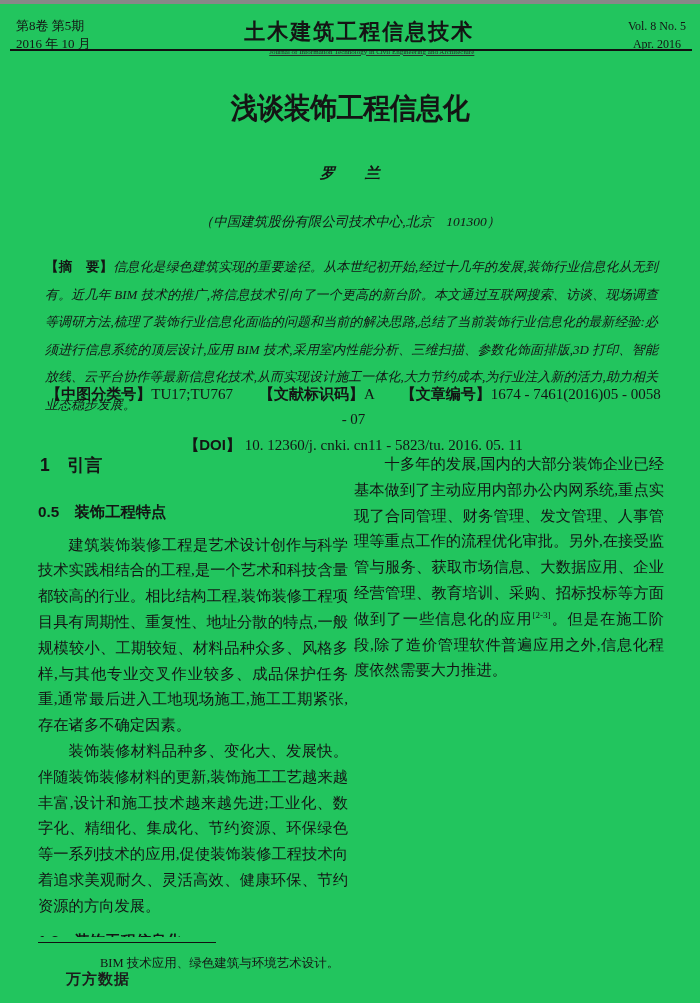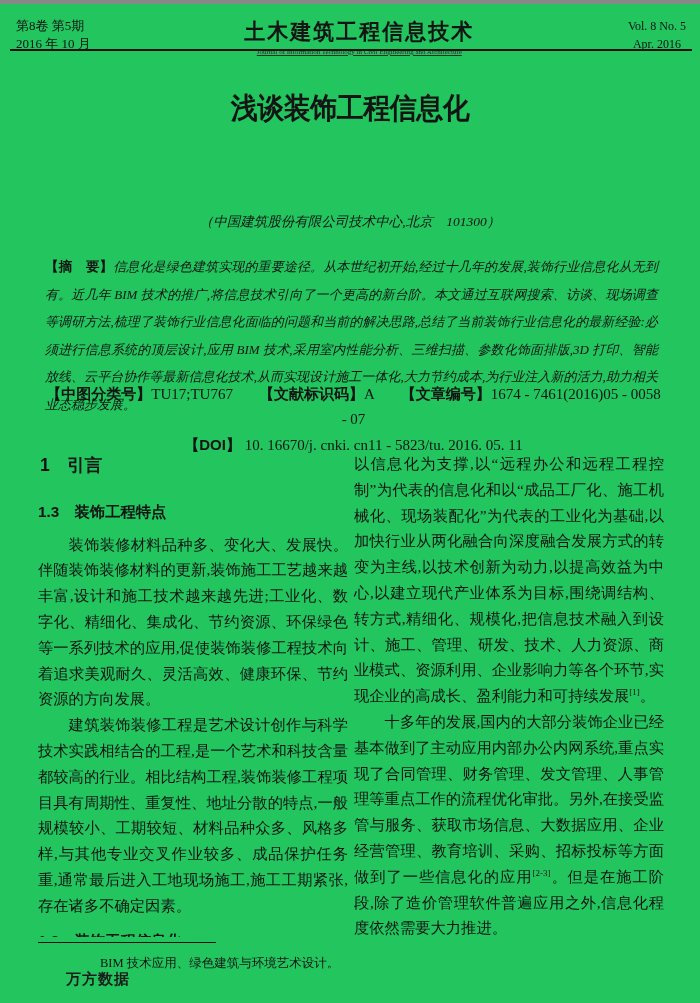--- a/index.html
+++ b/index.html
@@ -17,21 +17,21 @@
   
   .jheader {
     position: absolute;
     top: 13px; left: 16px; right: 14px;
     display: flex;
     justify-content: space-between;
     align-items: flex-start;
   }
   .jh-left { text-align: left; font-size: 13px; line-height: 18px; white-space: nowrap; }
   .jh-right { text-align: center; font-size: 12px; line-height: 18px; white-space: nowrap; }
-  .jh-center { text-align: center; margin-top: 1px; }
+  .jh-center { text-align: right; margin-top: 1px; }
   .jh-title-cn {
     font-family: "Liberation Sans", sans-serif;
     font-weight: 900;
     font-size: 21px;
     letter-spacing: 2px;
     transform: scaleY(1.05);
     white-space: nowrap;
   }
   .jh-title-en {
     font-size: 7px;
@@ -180,41 +180,41 @@
       <div class="jh-title-en">Journal of Information Technology in Civil Engineering and Architecture</div>
     </div>
     <div class="jh-right">
       <div>Vol. 8   No. 5</div>
       <div>Apr. 2016</div>
     </div>
   </div>
   <div class="header-rule"></div>
 
   <div class="art-title">浅谈装饰工程信息化</div>
+  <div class="author">罗　　兰</div>
   <div class="affiliation">（中国建筑股份有限公司技术中心,北京　101300）</div>
 
   <div class="abstract-block">
     <div><span class="label">【摘　要】</span><span class="abstract-text">信息化是绿色建筑实现的重要途径。从本世纪初开始,经过十几年的发展,装饰行业信息化从无到有。近几年 BIM 技术的推广,将信息技术引向了一个更高的新台阶。本文通过互联网搜索、访谈、现场调查等调研方法,梳理了装饰行业信息化面临的问题和当前的解决思路,总结了当前装饰行业信息化的最新经验:必须进行信息系统的顶层设计,应用 BIM 技术,采用室内性能分析、三维扫描、参数化饰面排版,3D 打印、智能放线、云平台协作等最新信息化技术,从而实现设计施工一体化,大力节约成本,为行业注入新的活力,助力相关业态稳步发展。</span></div>
   </div>
 
   <div class="meta">
     <div><span class="label">【中图分类号】</span><span>TU17;TU767</span><span class="gap"></span><span class="label">【文献标识码】</span><span>A</span><span class="gap"></span><span class="label">【文章编号】</span><span>1674 - 7461(2016)05 - 0058 - 07</span></div>
-    <div><span class="label">【DOI】</span> <span>10. 16670/j. cnki. cn11 - 5823/tu. 2016. 05. 11</span></div>
+    <div><span class="label">【DOI】</span> <span>10. 12360/j. cnki. cn11 - 5823/tu. 2016. 05. 11</span></div>
   </div>
 
   <div class="columns">
     <div class="col" id="left-col">
         <div class="h1"><span>1　引言</span></div>
-        <div class="h2"><span>1.3　装饰工程特点</span></div>
+        <div class="h2"><span>0.5　装饰工程特点</span></div>
+        <p class="p indent"><span>建筑装饰装修工程是艺术设计创作与科学技术实践相结合的工程,是一个艺术和科技含量都较高的行业。相比结构工程,装饰装修工程项目具有周期性、重复性、地址分散的特点,一般规模较小、工期较短、材料品种众多、风格多样,与其他专业交叉作业较多、成品保护任务重,通常最后进入工地现场施工,施工工期紧张,存在诸多不确定因素。</span></p>
         <p class="p indent"><span>装饰装修材料品种多、变化大、发展快。伴随装饰装修材料的更新,装饰施工工艺越来越丰富,设计和施工技术越来越先进;工业化、数字化、精细化、集成化、节约资源、环保绿色等一系列技术的应用,促使装饰装修工程技术向着追求美观耐久、灵活高效、健康环保、节约资源的方向发展。</span></p>
-        <p class="p indent"><span>建筑装饰装修工程是艺术设计创作与科学技术实践相结合的工程,是一个艺术和科技含量都较高的行业。相比结构工程,装饰装修工程项目具有周期性、重复性、地址分散的特点,一般规模较小、工期较短、材料品种众多、风格多样,与其他专业交叉作业较多、成品保护任务重,通常最后进入工地现场施工,施工工期紧张,存在诸多不确定因素。</span></p>
         <div class="h2"><span>1.2　装饰工程信息化</span></div>
       </div>
     <div class="col" id="right-col">
-        <p class="p"><span>以信息化为支撑,以“远程办公和远程工程控制”为代表的信息化和以“成品工厂化、施工机械化、现场装配化”为代表的工业化为基础,以加快行业从两化融合向深度融合发展方式的转变为主线,以技术创新为动力,以提高效益为中心,以建立现代产业体系为目标,围绕调结构、转方式,精细化、规模化,把信息技术融入到设计、施工、管理、研发、技术、人力资源、商业模式、资源利用、企业影响力等各个环节,实现企业的高成长、盈利能力和可持续发展</span><sup>[1]</sup><span>。</span></p>
         <p class="p indent"><span>十多年的发展,国内的大部分装饰企业已经基本做到了主动应用内部办公内网系统,重点实现了合同管理、财务管理、发文管理、人事管理等重点工作的流程优化审批。另外,在接受监管与服务、获取市场信息、大数据应用、企业经营管理、教育培训、采购、招标投标等方面做到了一些信息化的应用</span><sup>[2-3]</sup><span>。但是在施工阶段,除了造价管理软件普遍应用之外,信息化程度依然需要大力推进。</span></p>
       </div>
   </div>
 
   <div class="footnote">
     <div class="footnote-divider"></div>
     <div class="bio-line2">BIM 技术应用、绿色建筑与环境艺术设计。</div>
   </div>
 
   <div class="watermark">万方数据</div>

